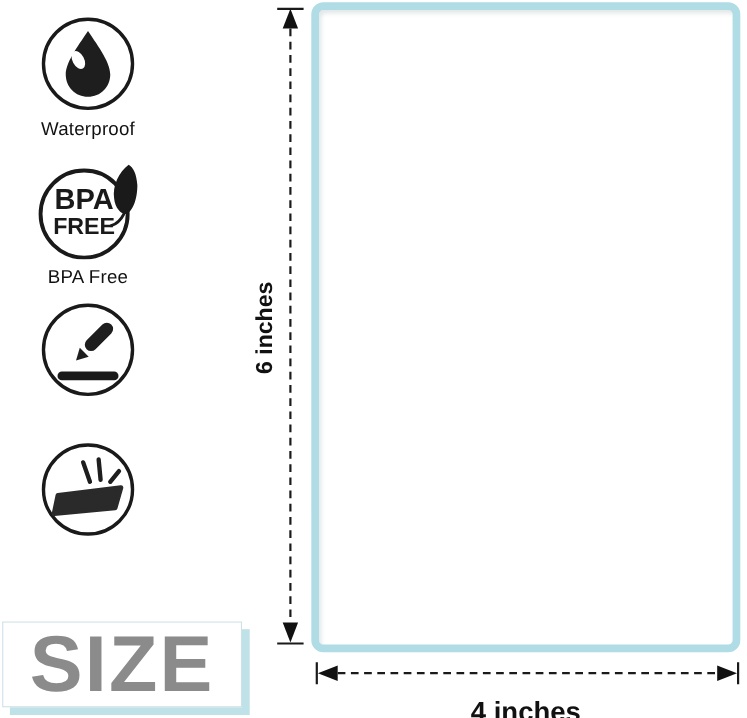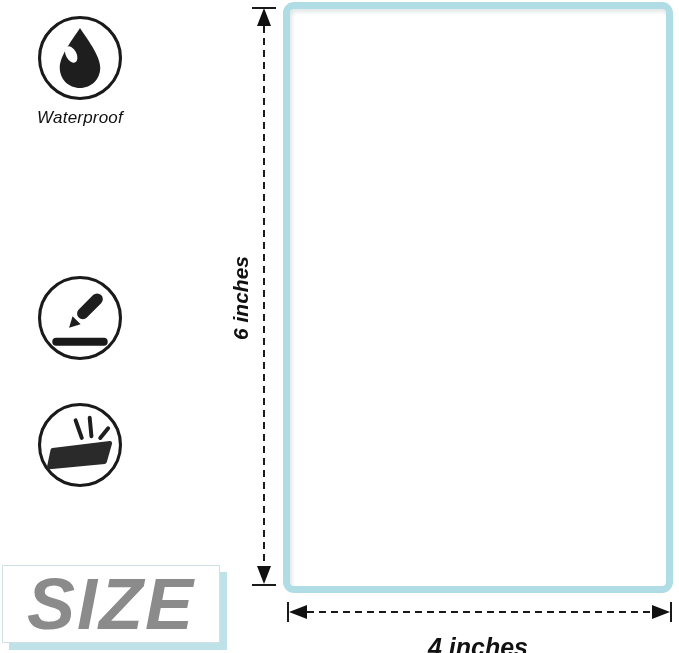--- a/index.html
+++ b/index.html
@@ -1,21 +1,21 @@
 <!DOCTYPE html>
 <html><head>
 <meta charset="utf-8">
 <style>
   html,body { margin:0; padding:0; }
   body {
     width:679px; height:653px; position:relative; overflow:hidden;
     background:#ffffff;
     font-family:"Liberation Sans", sans-serif;
   }
-  .page { position:absolute; inset:0;font-style:italic; }
+  .page { position:absolute; inset:0; }
 
   
   .feature { position:absolute; left:16px; width:128px; text-align:center; }
   .feature svg { display:block; margin:0 auto; width:108px; height:88px; }
   .feature .flabel { margin-top:6px; font-size:17px; color:#111; letter-spacing:.2px; }
   .f1 { top:14px; } .f2 { top:148px; } .f3 { top:274px; } .f4 { top:401px; }
 
   
   .size-badge {
     position:absolute; left:2px; top:565px; width:216px; height:76px;
@@ -58,20 +58,30 @@
 
   <div class="feature f1">
     <svg viewBox="0 0 120 100">
       <circle cx="60" cy="50" r="46" fill="none" class="ink" stroke-width="3.5"></circle>
       <path d="M60,16 C53,27 37,47 37,61 C37,74 47,84 60,84 C73,84 83,74 83,61 C83,47 67,27 60,16 Z" fill="#1e1e1e"></path>
       <ellipse cx="50" cy="46" rx="6" ry="10" transform="rotate(-28 50 46)" fill="#ffffff"></ellipse>
     </svg>
     <div class="flabel">Waterproof</div>
   </div>
 
+  <div class="feature f2">
+    <svg viewBox="0 0 120 100">
+      <circle cx="56" cy="53" r="45" fill="none" class="ink" stroke-width="4"></circle>
+      <text x="56" y="48" text-anchor="middle" font-size="30" font-weight="bold" fill="#1a1a1a">BPA</text>
+      <text x="56" y="74" text-anchor="middle" font-size="24" font-weight="bold" fill="#1a1a1a">FREE</text>
+      <path d="M102,2 C92,9 85,24 87,37 C88,47 94,53 99,53 C106,51 111,38 111,23 C110,11 107,5 102,2 Z" fill="#1a1a1a"></path>
+      <path d="M97,53 C94,59 90,63 84,65" fill="none" class="ink" stroke-width="3" stroke-linecap="round"></path>
+    </svg>
+    <div class="flabel">BPA Free</div>
+  </div>
 
   <div class="feature f3">
     <svg viewBox="0 0 120 100">
       <circle cx="60" cy="50" r="46" fill="none" class="ink" stroke-width="3.5"></circle>
       <g transform="rotate(45 60 48)">
         <rect x="53.5" y="14" width="13" height="36" rx="6.5" fill="#1e1e1e"></rect>
         <polygon points="54,54 67,54 60.5,66" fill="#1e1e1e"></polygon>
       </g>
       <line x1="33" y1="77" x2="87" y2="77" class="ink" stroke="#1e1e1e" stroke-width="9" stroke-linecap="round"></line>
     </svg>

